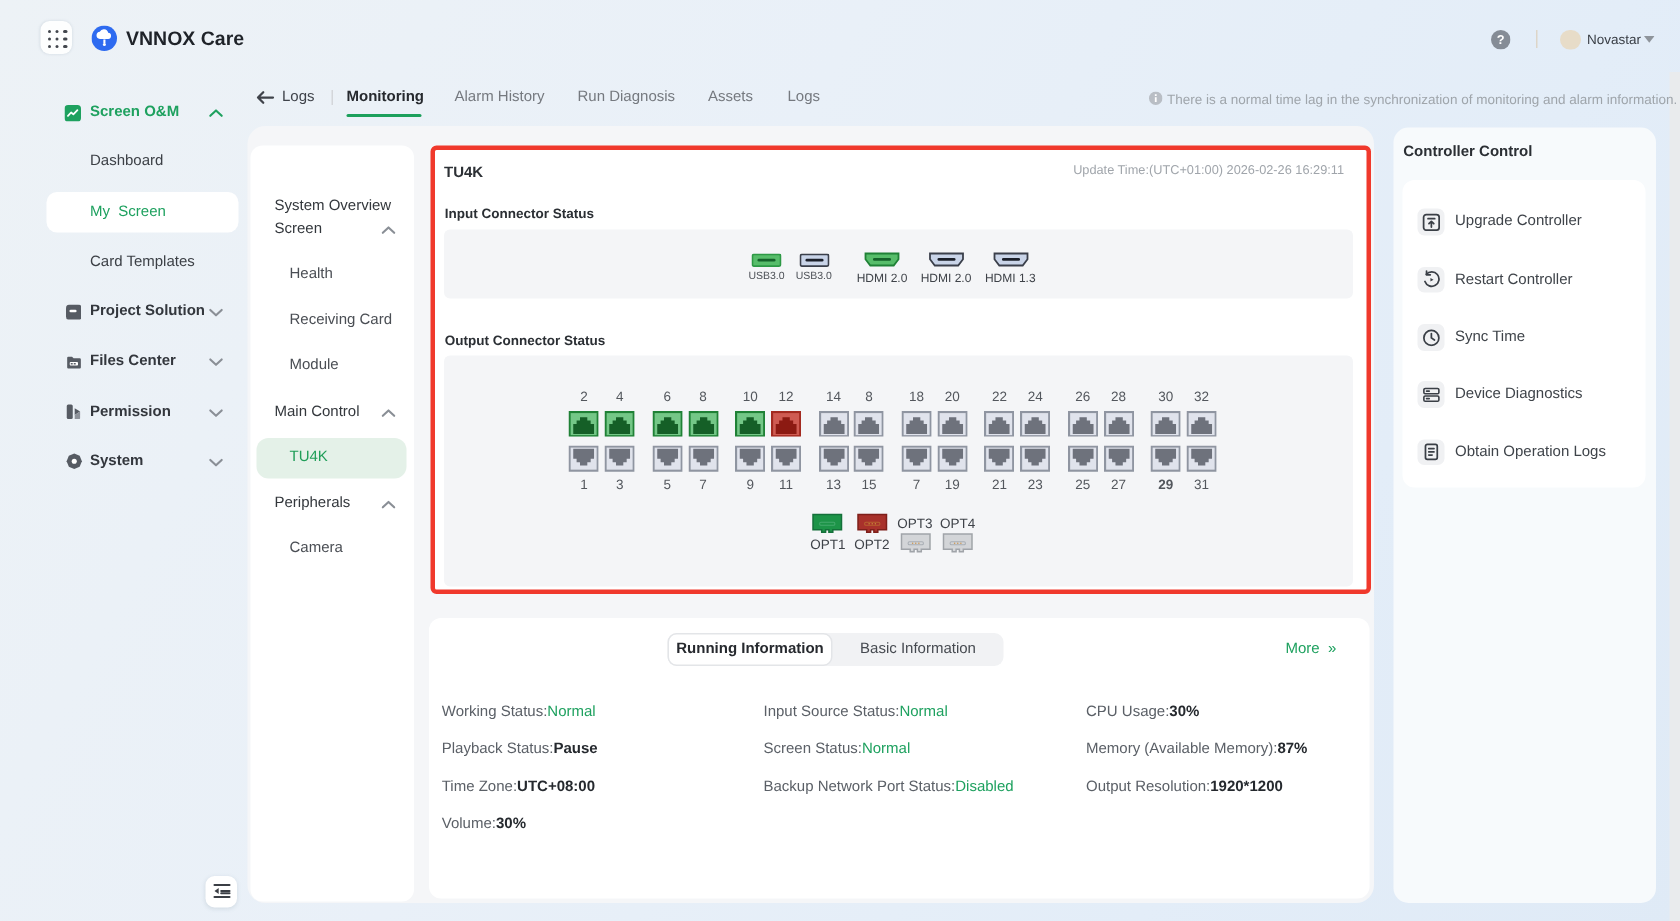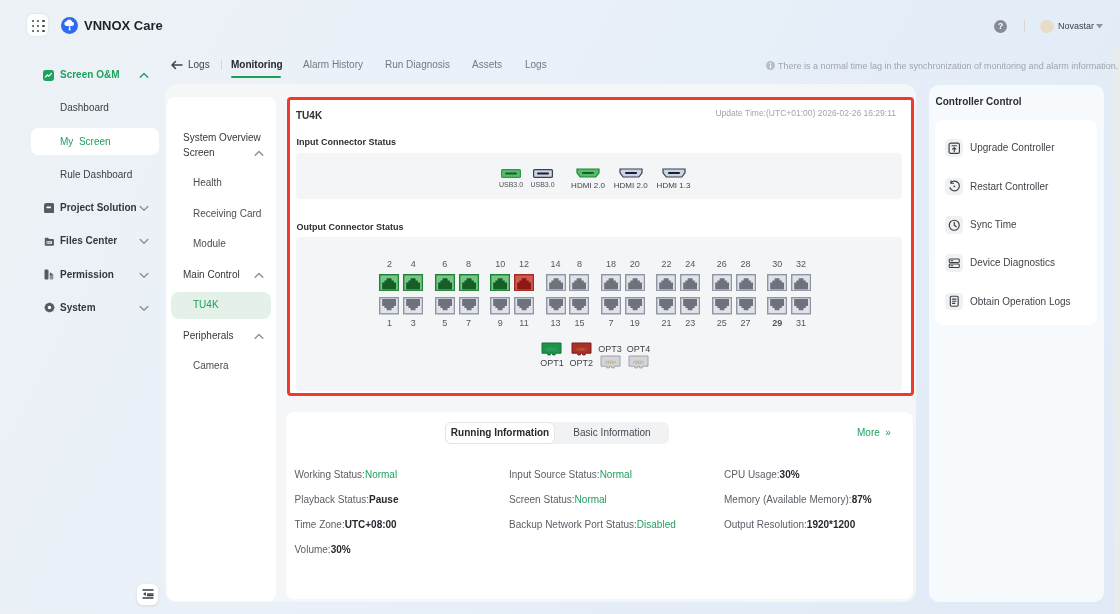--- a/index.html
+++ b/index.html
@@ -55,21 +55,21 @@
 <rect width="11" height="11" rx="2.4" fill="#1ea15f"></rect>
 <path d="M2.3 7.2 L4.4 5 L5.9 6.2 L8.6 3.4" fill="none" stroke="#fff" stroke-width="1.2" stroke-linecap="round" stroke-linejoin="round"></path>
   </svg>
 <div style="position:absolute;left:60px;top:66px;height:18px;line-height:18px;font-size:10px;color:#1ea15f;font-weight:700;white-space:nowrap;">Screen O&amp;M</div>
 <svg style="position:absolute;left:139px;top:71.5px" width="10" height="7" viewBox="0 0 10 7">
     <path d="M1.2 5.2 L5 1.6 L8.8 5.2" fill="none" stroke="#1ea15f" stroke-width="1.4" stroke-linecap="round" stroke-linejoin="round"></path>
   </svg>
 <div style="position:absolute;left:60px;top:99px;height:18px;line-height:18px;font-size:10px;color:#3c4046;font-weight:400;white-space:nowrap;">Dashboard</div>
 <div class="abs" style="left:31px;top:128px;width:128px;height:27px;background:#fff;border-radius:7px"></div>
 <div style="position:absolute;left:60px;top:132.5px;height:18px;line-height:18px;font-size:10px;color:#1ea15f;font-weight:500;white-space:nowrap;">My&nbsp; Screen</div>
-<div style="position:absolute;left:60px;top:165.5px;height:18px;line-height:18px;font-size:10px;color:#3c4046;font-weight:400;white-space:nowrap;">Rule Dashboard</div>
+<div style="position:absolute;left:60px;top:165.5px;height:18px;line-height:18px;font-size:10px;color:#3c4046;font-weight:400;white-space:nowrap;">Card Templates</div>
 <svg class="abs" style="left:43.5px;top:202.5px" width="10.5" height="10.5" viewBox="0 0 11 11">
 <rect width="11" height="11" rx="2.6" fill="#565b63"></rect>
     <rect x="2.4" y="3.6" width="5" height="1.8" rx="0.9" fill="#fff"></rect>
   </svg>
 <div style="position:absolute;left:60px;top:199px;height:18px;line-height:18px;font-size:10px;color:#33373d;font-weight:600;white-space:nowrap;">Project Solution</div>
 <svg style="position:absolute;left:139px;top:205px" width="10" height="7" viewBox="0 0 10 7">
     <path d="M1.2 1.6 L5 5.2 L8.8 1.6" fill="none" stroke="#8a8f96" stroke-width="1.4" stroke-linecap="round" stroke-linejoin="round"></path>
   </svg>
 <svg class="abs" style="left:43.5px;top:236.5px" width="10.5" height="9.5" viewBox="0 0 11 10">
 <path d="M0.8 1.6 Q0.8 0.8 1.6 0.8 H4.2 L5.3 2 H9.6 Q10.4 2 10.4 2.8 V8.4 Q10.4 9.2 9.6 9.2 H1.6 Q0.8 9.2 0.8 8.4 Z" fill="#565b63"></path>

